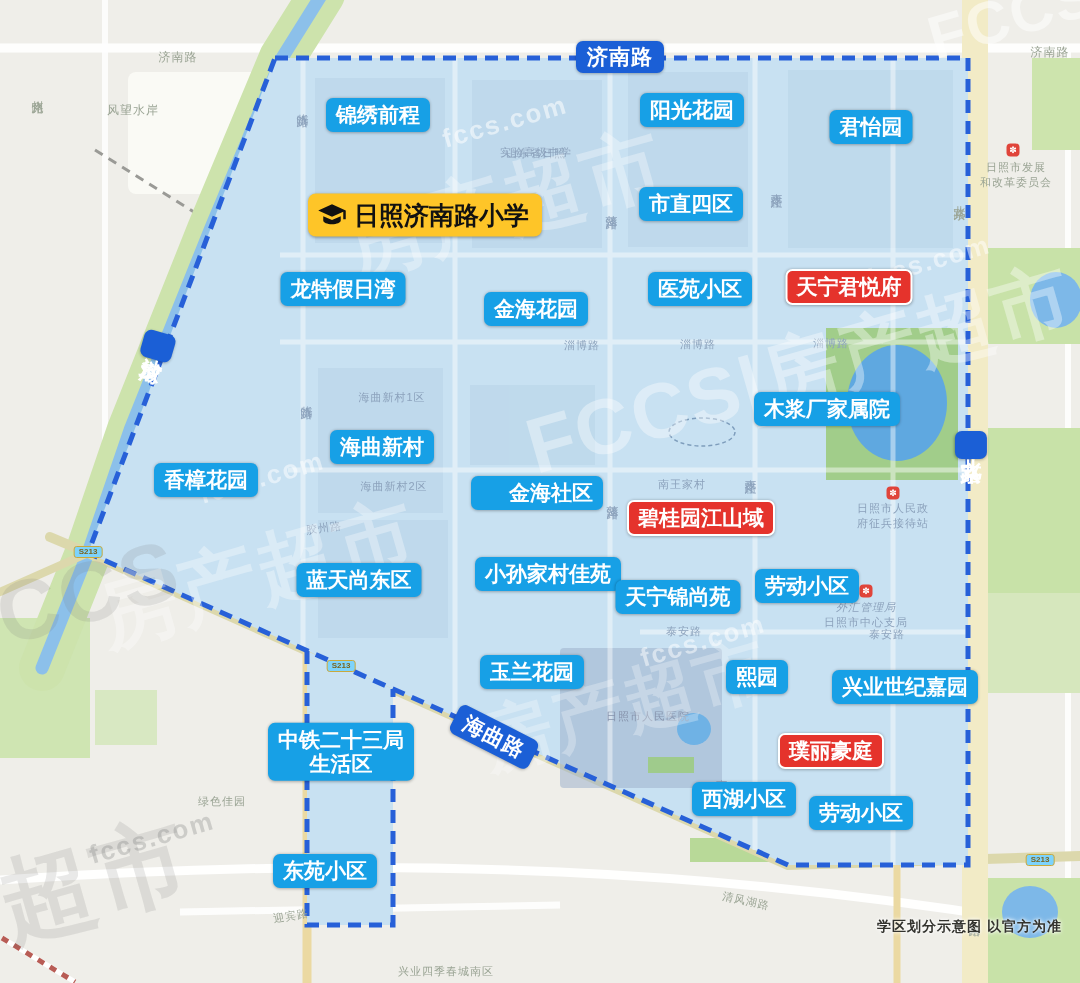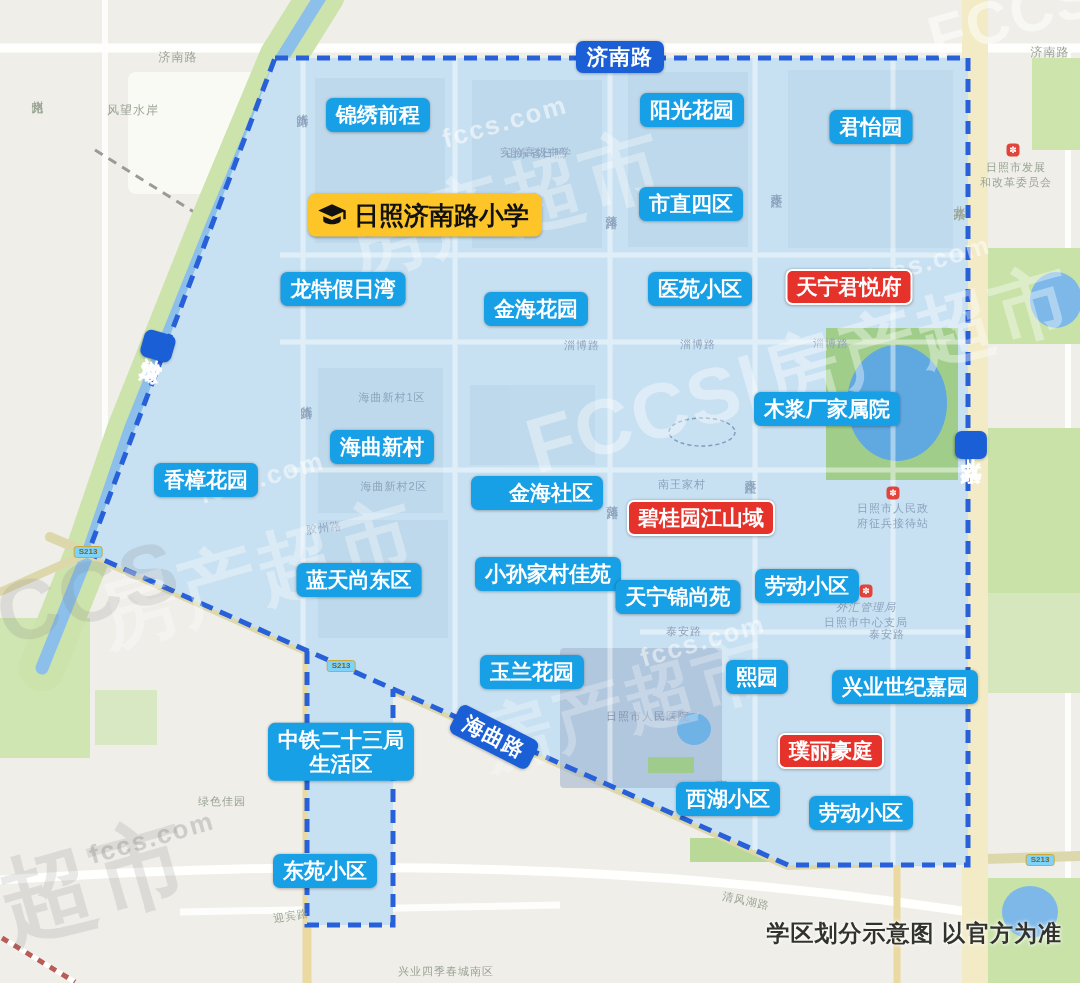--- a/index.html
+++ b/index.html
@@ -26,21 +26,21 @@
   .mlabel.vert{writing-mode:vertical-rl;text-orientation:upright;}
   .mlabel.small{font-size:11px;}
   .poi{position:absolute;width:13px;height:13px;background:#e0443a;border-radius:4px;
        color:#fff;font-size:9px;line-height:13px;text-align:center;}
   .shield{position:absolute;background:#7dd3fc;border:1px solid #c9a93c;border-radius:3px;
        color:#7a6520;font-size:8px;font-weight:bold;padding:1px 4px;line-height:1;}
   
   .wm{position:absolute;font-weight:bold;white-space:nowrap;letter-spacing:2px;
       font-family:"Liberation Sans","DejaVu Sans",sans-serif;}
   
-  #disclaimer{position:absolute;right:18px;top:918px;z-index:5;font-size:23px;font-weight:bold;
+  #disclaimer{position:absolute;right:18px;top:918px;z-index:5;font-size:14px;font-weight:bold;
       color:#33332e;letter-spacing:1px;text-shadow:0 0 3px #fff,0 0 5px #fff;}
 </style>
 </head>
 <body>
 
 <div id="map">
 
   <svg id="base" width="1080" height="983" viewBox="0 0 1080 983">
 
     <rect x="0" y="0" width="1080" height="983" fill="#efeee9"></rect>
@@ -213,21 +213,21 @@
       <div class="badge comm" style="left: 537px; top: 493px; transform: translate(-50%, -50%); padding-left: 38px;">金海社区</div>
       <div class="badge comm" style="left: 359px; top: 580px; transform: translate(-50%, -50%);">蓝天尚东区</div>
       <div class="badge comm" style="left: 548px; top: 574px; transform: translate(-50%, -50%);">小孙家村佳苑</div>
       <div class="badge comm" style="left: 678px; top: 597px; transform: translate(-50%, -50%);">天宁锦尚苑</div>
       <div class="badge comm" style="left: 807px; top: 586px; transform: translate(-50%, -50%);">劳动小区</div>
       <div class="badge comm" style="left: 532px; top: 672px; transform: translate(-50%, -50%);">玉兰花园</div>
       <div class="badge comm" style="left: 757px; top: 677px; transform: translate(-50%, -50%);">熙园</div>
       <div class="badge comm" style="left: 905px; top: 687px; transform: translate(-50%, -50%);">兴业世纪嘉园</div>
       <div class="badge comm" style="left: 341px; top: 752px; transform: translate(-50%, -50%);">中铁二十三局
 生活区</div>
-      <div class="badge comm" style="left: 728px; top: 799px; transform: translate(-50%, -50%);">西湖小区</div>
+      <div class="badge comm" style="left: 744px; top: 799px; transform: translate(-50%, -50%);">西湖小区</div>
       <div class="badge comm" style="left: 861px; top: 813px; transform: translate(-50%, -50%);">劳动小区</div>
       <div class="badge comm" style="left: 325px; top: 871px; transform: translate(-50%, -50%);">东苑小区</div>
       <div class="badge red" style="left: 849px; top: 287px; transform: translate(-50%, -50%);">天宁君悦府</div>
       <div class="badge red" style="left: 701px; top: 518px; transform: translate(-50%, -50%); text-align: center;">碧桂园江山域</div>
       <div class="badge red" style="left: 831px; top: 751px; transform: translate(-50%, -50%);">璞丽豪庭</div>
     </div>
 
   <div id="disclaimer">学区划分示意图  以官方为准</div>
 </div>
 

